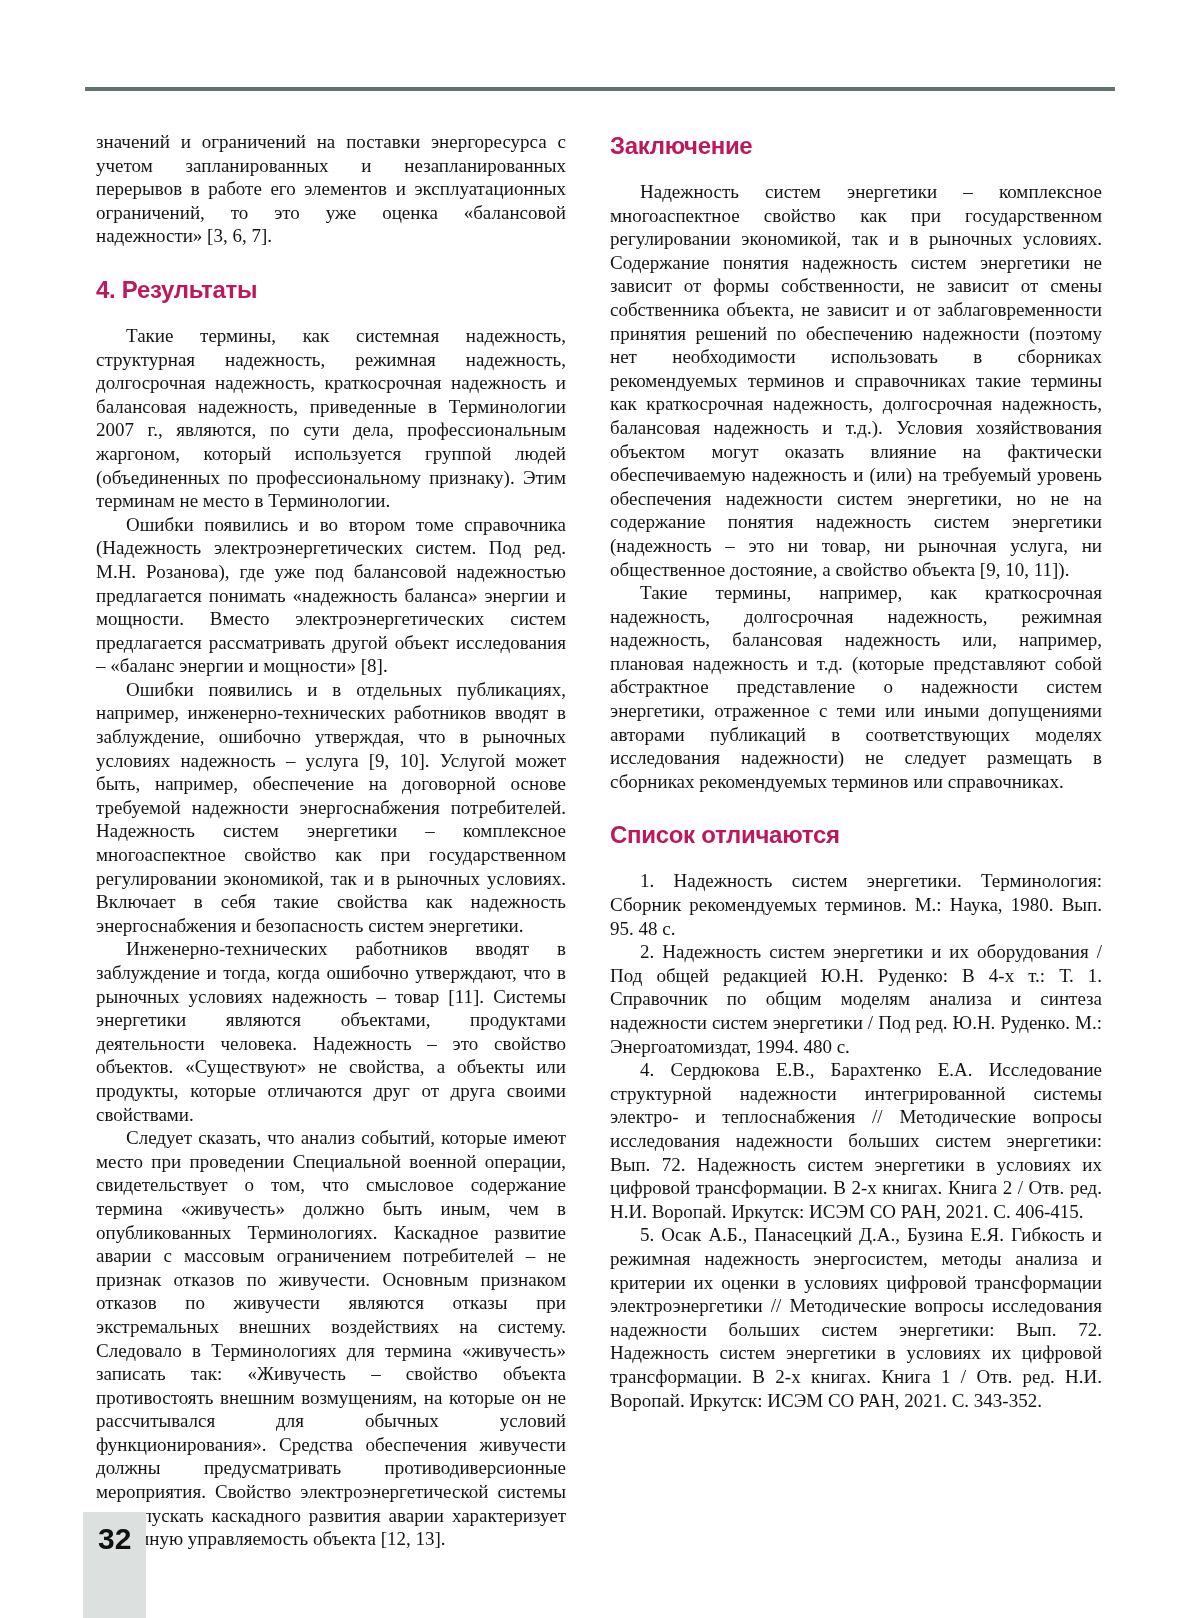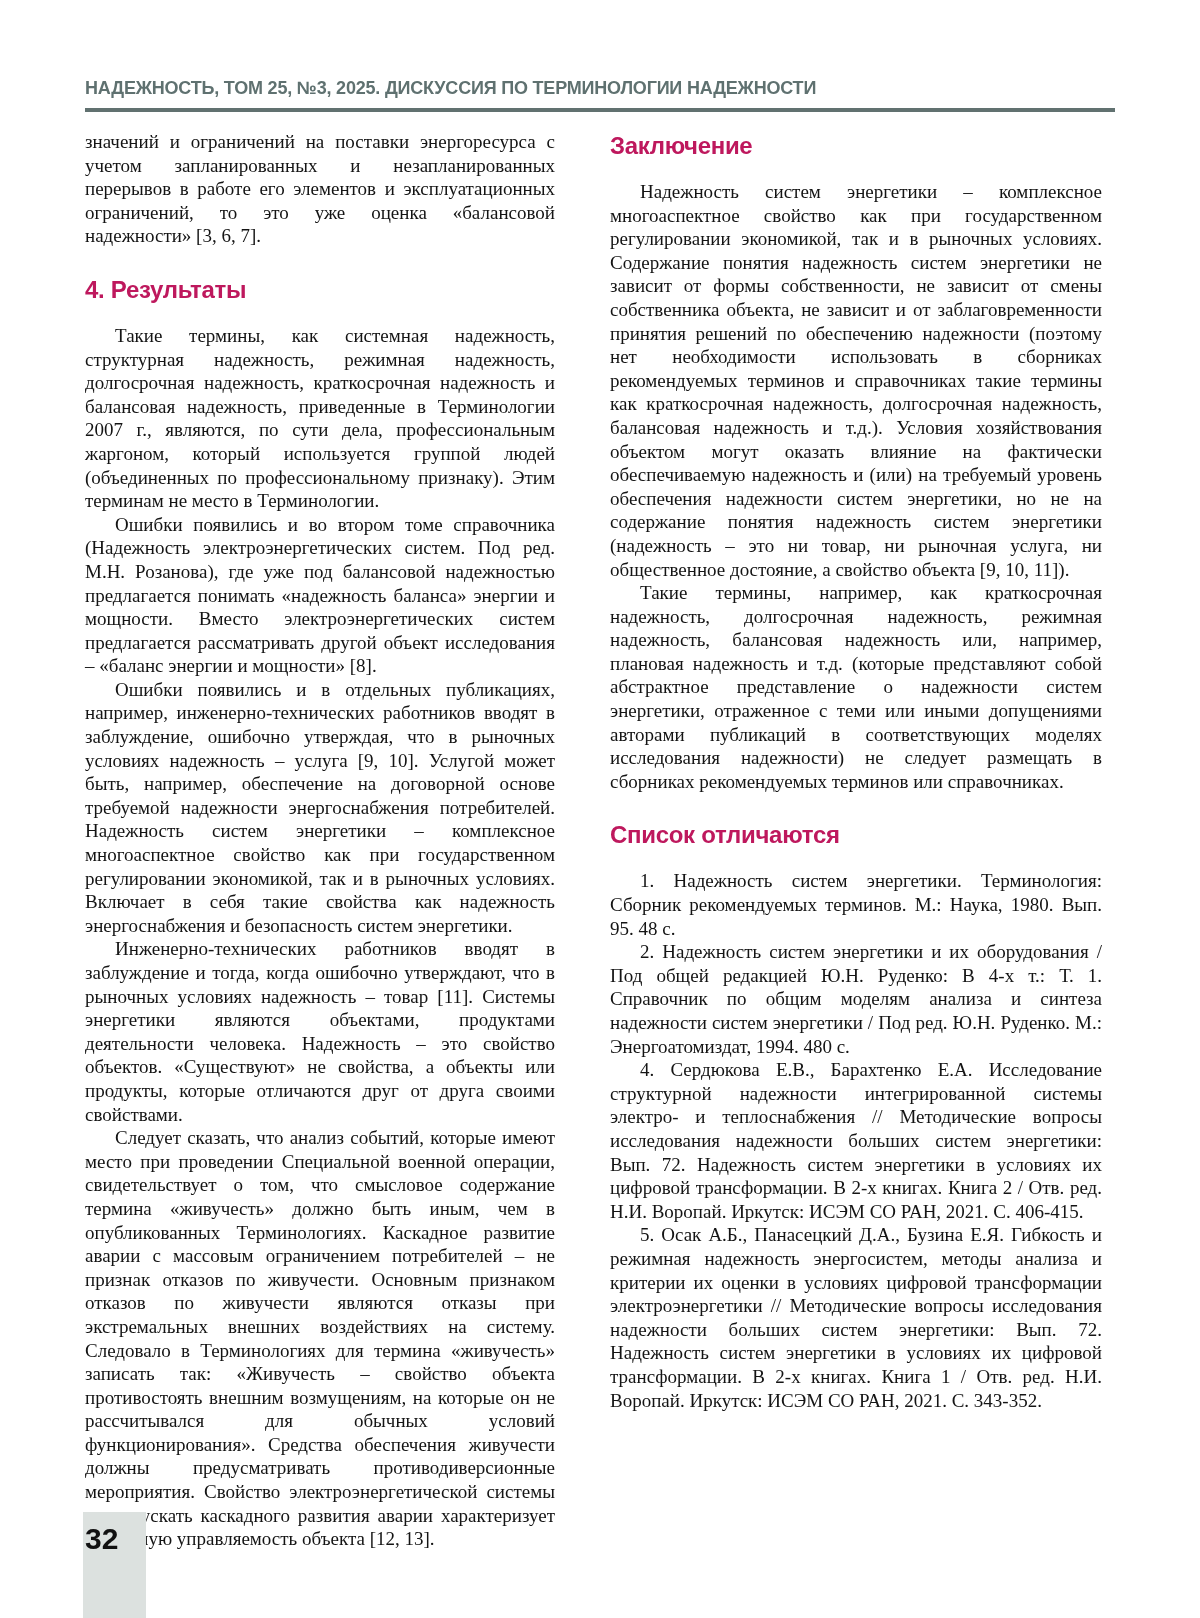--- a/index.html
+++ b/index.html
@@ -33,21 +33,21 @@
     border-bottom: 4px solid #617170;
   }
   
   .col {
     position: absolute;
     top: 130px;
     font-size: 19px;
     line-height: 23.6px;
     text-align: justify;
   }
-  .col-left { left: 85px; width: 470px; }
+  .col-left { left: 96px; width: 470px; }
   .col-right { left: 610px; width: 492px; }
   .col p { margin: 0; text-indent: 30px; }
   .col p.noindent { text-indent: 0; }
   .section-heading {
     font-family: "Liberation Sans", "DejaVu Sans", sans-serif;
     font-weight: bold;
     font-size: 24px;
     line-height: 28px;
     letter-spacing: -0.3px;
     color: #be185d;
@@ -60,34 +60,33 @@
   .page-number-box {
     position: absolute;
     left: 83px;
     top: 1512px;
     width: 63px;
     height: 106px;
     background: #dce1df;
   }
   .page-number {
     display: block;
-    padding: 10px 0 0 2px;
+    padding: 10px 0 0 15px;
     font-family: "Liberation Sans", "DejaVu Sans", sans-serif;
     font-weight: bold;
     font-size: 30px;
     color: #111111;
   }
 </style>
 </head>
 <body>
 
 <div class="page">
 
   <div class="running-head">
-    <div class="running-head-text">НАДЕЖНОСТЬ, ТОМ 25, №3, 2025. ДИСКУССИЯ ПО ТЕРМИНОЛОГИИ НАДЕЖНОСТИ</div>
     <div class="running-head-rule"></div>
   </div>
 
   <div class="col col-left">
     <p class="noindent">значений и ограничений на поставки энергоресурса с учетом запланированных и незапланированных перерывов в работе его элементов и эксплуатационных ограничений, то это уже оценка «балансовой надежности» [3, 6, 7].</p>
     <h2 class="section-heading">4. Результаты</h2>
     <p>Такие термины, как системная надежность, структурная надежность, режимная надежность, долгосрочная надежность, краткосрочная надежность и балансовая надежность, приведенные в Терминологии 2007 г., являются, по сути дела, профессиональным жаргоном, который используется группой людей (объединенных по профессиональному признаку). Этим терминам не место в Терминологии.</p>
     <p>Ошибки появились и во втором томе справочника (Надежность электроэнергетических систем. Под ред. М.Н. Розанова), где уже под балансовой надежностью предлагается понимать «надежность баланса» энергии и мощности. Вместо электроэнергетических систем предлагается рассматривать другой объект исследования – «баланс энергии и мощности» [8].</p>
     <p>Ошибки появились и в отдельных публикациях, например, инженерно-технических работников вводят в заблуждение, ошибочно утверждая, что в рыночных условиях надежность – услуга [9, 10]. Услугой может быть, например, обеспечение на договорной основе требуемой надежности энергоснабжения потребителей. Надежность систем энергетики – комплексное многоаспектное свойство как при государственном регулировании экономикой, так и в рыночных условиях. Включает в себя такие свойства как надежность энергоснабжения и безопасность систем энергетики.</p>
     <p>Инженерно-технических работников вводят в заблуждение и тогда, когда ошибочно утверждают, что в рыночных условиях надежность – товар [11]. Системы энергетики являются объектами, продуктами деятельности человека. Надежность – это свойство объектов. «Существуют» не свойства, а объекты или продукты, которые отличаются друг от друга своими свойствами.</p>

